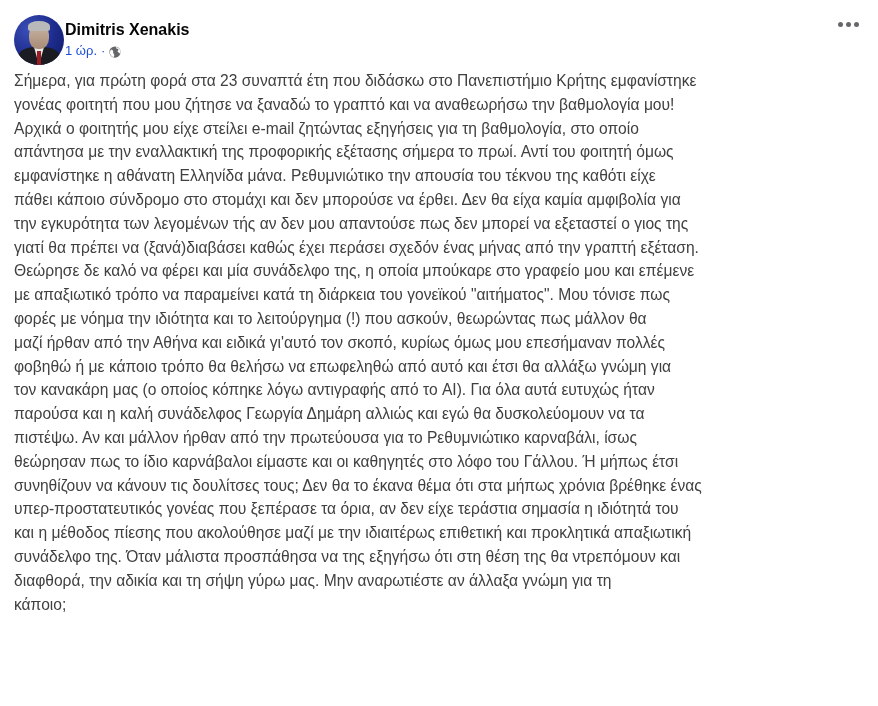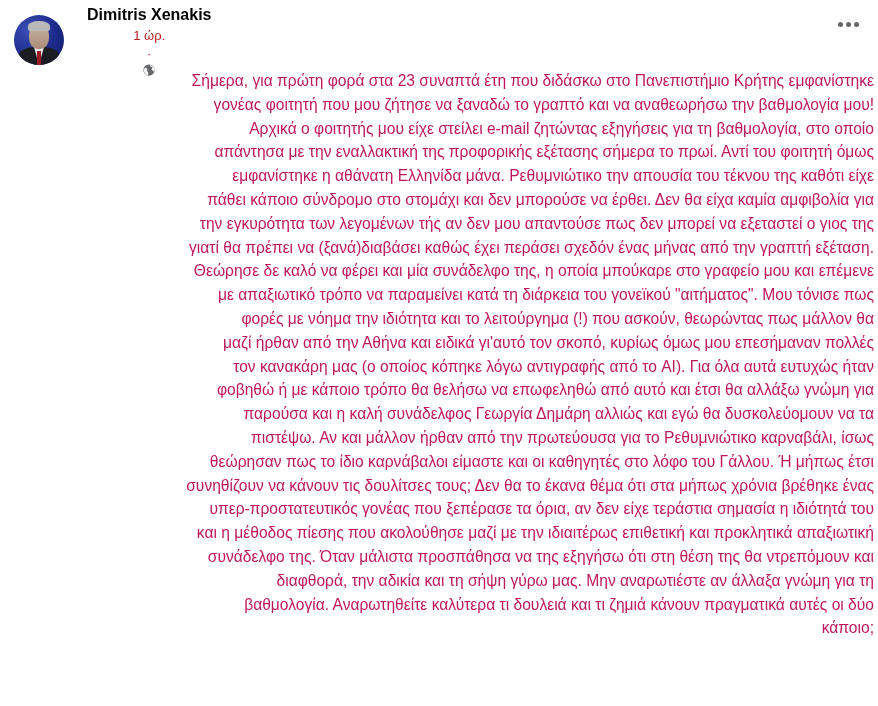--- a/index.html
+++ b/index.html
@@ -71,40 +71,39 @@
     }
     .avatar .tie {
       position: absolute;
       left: 23px;
       top: 36px;
       width: 4px;
       height: 14px;
       background: #9b1b24;
     }
     .meta {
-      margin-left: 23px;
+      margin-left: 1px;
       display: flex;
       flex-direction: column;
       justify-content: center;
     }
     .author-name {
       font-size: 16px;
       font-weight: bold;
       color: #050505;
       line-height: 20px;
       cursor: pointer;
     }
     .sub-line {
       display: flex;
       align-items: center;
       font-size: 13px;
-      color: #b91c1c;
+      color: #1d4ed8;
       line-height: 18px;
       margin-top: 2px;
-      flex-direction: column;
     }
     .sub-line .dot {
       margin: 0 4px;
     }
     .globe {
       display: inline-block;
       width: 12px;
       height: 12px;
       vertical-align: middle;
     }
@@ -127,23 +126,22 @@
       background: #65676b;
       margin: 0 1.5px;
     }
     .post-body {
       position: absolute;
       left: 14px;
       top: 69px;
       width: 860px;
       font-size: 15.6px;
       line-height: 23.8px;
-      color: #be185d;
+      color: #404040;
       white-space: nowrap;
-      text-align: right;
     }
     .post-body .line {
       display: block;
       height: 23.8px;
     }
   </style>
 </head>
 <body>
 
 <div class="post-header">
@@ -182,25 +180,24 @@
   <span class="line">Αρχικά ο φοιτητής μου είχε στείλει e-mail ζητώντας εξηγήσεις για τη βαθμολογία, στο οποίο</span>
   <span class="line">απάντησα με την εναλλακτική της προφορικής εξέτασης σήμερα το πρωί. Αντί του φοιτητή όμως</span>
   <span class="line">εμφανίστηκε η αθάνατη Ελληνίδα μάνα. Ρεθυμνιώτικο την απουσία του τέκνου της καθότι είχε</span>
   <span class="line">πάθει κάποιο σύνδρομο στο στομάχι και δεν μπορούσε να έρθει. Δεν θα είχα καμία αμφιβολία για</span>
   <span class="line">την εγκυρότητα των λεγομένων τής αν δεν μου απαντούσε πως δεν μπορεί να εξεταστεί ο γιος της</span>
   <span class="line">γιατί θα πρέπει να (ξανά)διαβάσει καθώς έχει περάσει σχεδόν ένας μήνας από την γραπτή εξέταση.</span>
   <span class="line">Θεώρησε δε καλό να φέρει και μία συνάδελφο της, η οποία μπούκαρε στο γραφείο μου και επέμενε</span>
   <span class="line">με απαξιωτικό τρόπο να παραμείνει κατά τη διάρκεια του γονεϊκού "αιτήματος". Μου τόνισε πως</span>
   <span class="line">φορές με νόημα την ιδιότητα και το λειτούργημα (!) που ασκούν, θεωρώντας πως μάλλον θα</span>
   <span class="line">μαζί ήρθαν από την Αθήνα και ειδικά γι'αυτό τον σκοπό, κυρίως όμως μου επεσήμαναν πολλές</span>
+  <span class="line">φοβηθώ ή με κάποιο τρόπο θα θελήσω να επωφεληθώ από αυτό και έτσι θα αλλάξω γνώμη για</span>
   <span class="line">τον κανακάρη μας (ο οποίος κόπηκε λόγω αντιγραφής από το AI). Για όλα αυτά ευτυχώς ήταν</span>
-  <span class="line">φοβηθώ ή με κάποιο τρόπο θα θελήσω να επωφεληθώ από αυτό και έτσι θα αλλάξω γνώμη για</span>
   <span class="line">παρούσα και η καλή συνάδελφος Γεωργία Δημάρη αλλιώς και εγώ θα δυσκολεύομουν να τα</span>
   <span class="line">πιστέψω. Αν και μάλλον ήρθαν από την πρωτεύουσα για το Ρεθυμνιώτικο καρναβάλι, ίσως</span>
   <span class="line">θεώρησαν πως το ίδιο καρνάβαλοι είμαστε και οι καθηγητές στο λόφο του Γάλλου. Ή μήπως έτσι</span>
   <span class="line">συνηθίζουν να κάνουν τις δουλίτσες τους; Δεν θα το έκανα θέμα ότι στα μήπως χρόνια βρέθηκε ένας</span>
   <span class="line">υπερ-προστατευτικός γονέας που ξεπέρασε τα όρια, αν δεν είχε τεράστια σημασία η ιδιότητά του</span>
   <span class="line">και η μέθοδος πίεσης που ακολούθησε μαζί με την ιδιαιτέρως επιθετική και προκλητικά απαξιωτική</span>
   <span class="line">συνάδελφο της. Όταν μάλιστα προσπάθησα να της εξηγήσω ότι στη θέση της θα ντρεπόμουν και</span>
   <span class="line">διαφθορά, την αδικία και τη σήψη γύρω μας. Μην αναρωτιέστε αν άλλαξα γνώμη για τη</span>
-  <span class="line">βαθμολογία. Αναρωτηθείτε καλύτερα τι δουλειά και τι ζημιά κάνουν πραγματικά αυτές οι δύο</span>
   <span class="line">κάποιο;</span>
 </div>
 
 </body></html>

